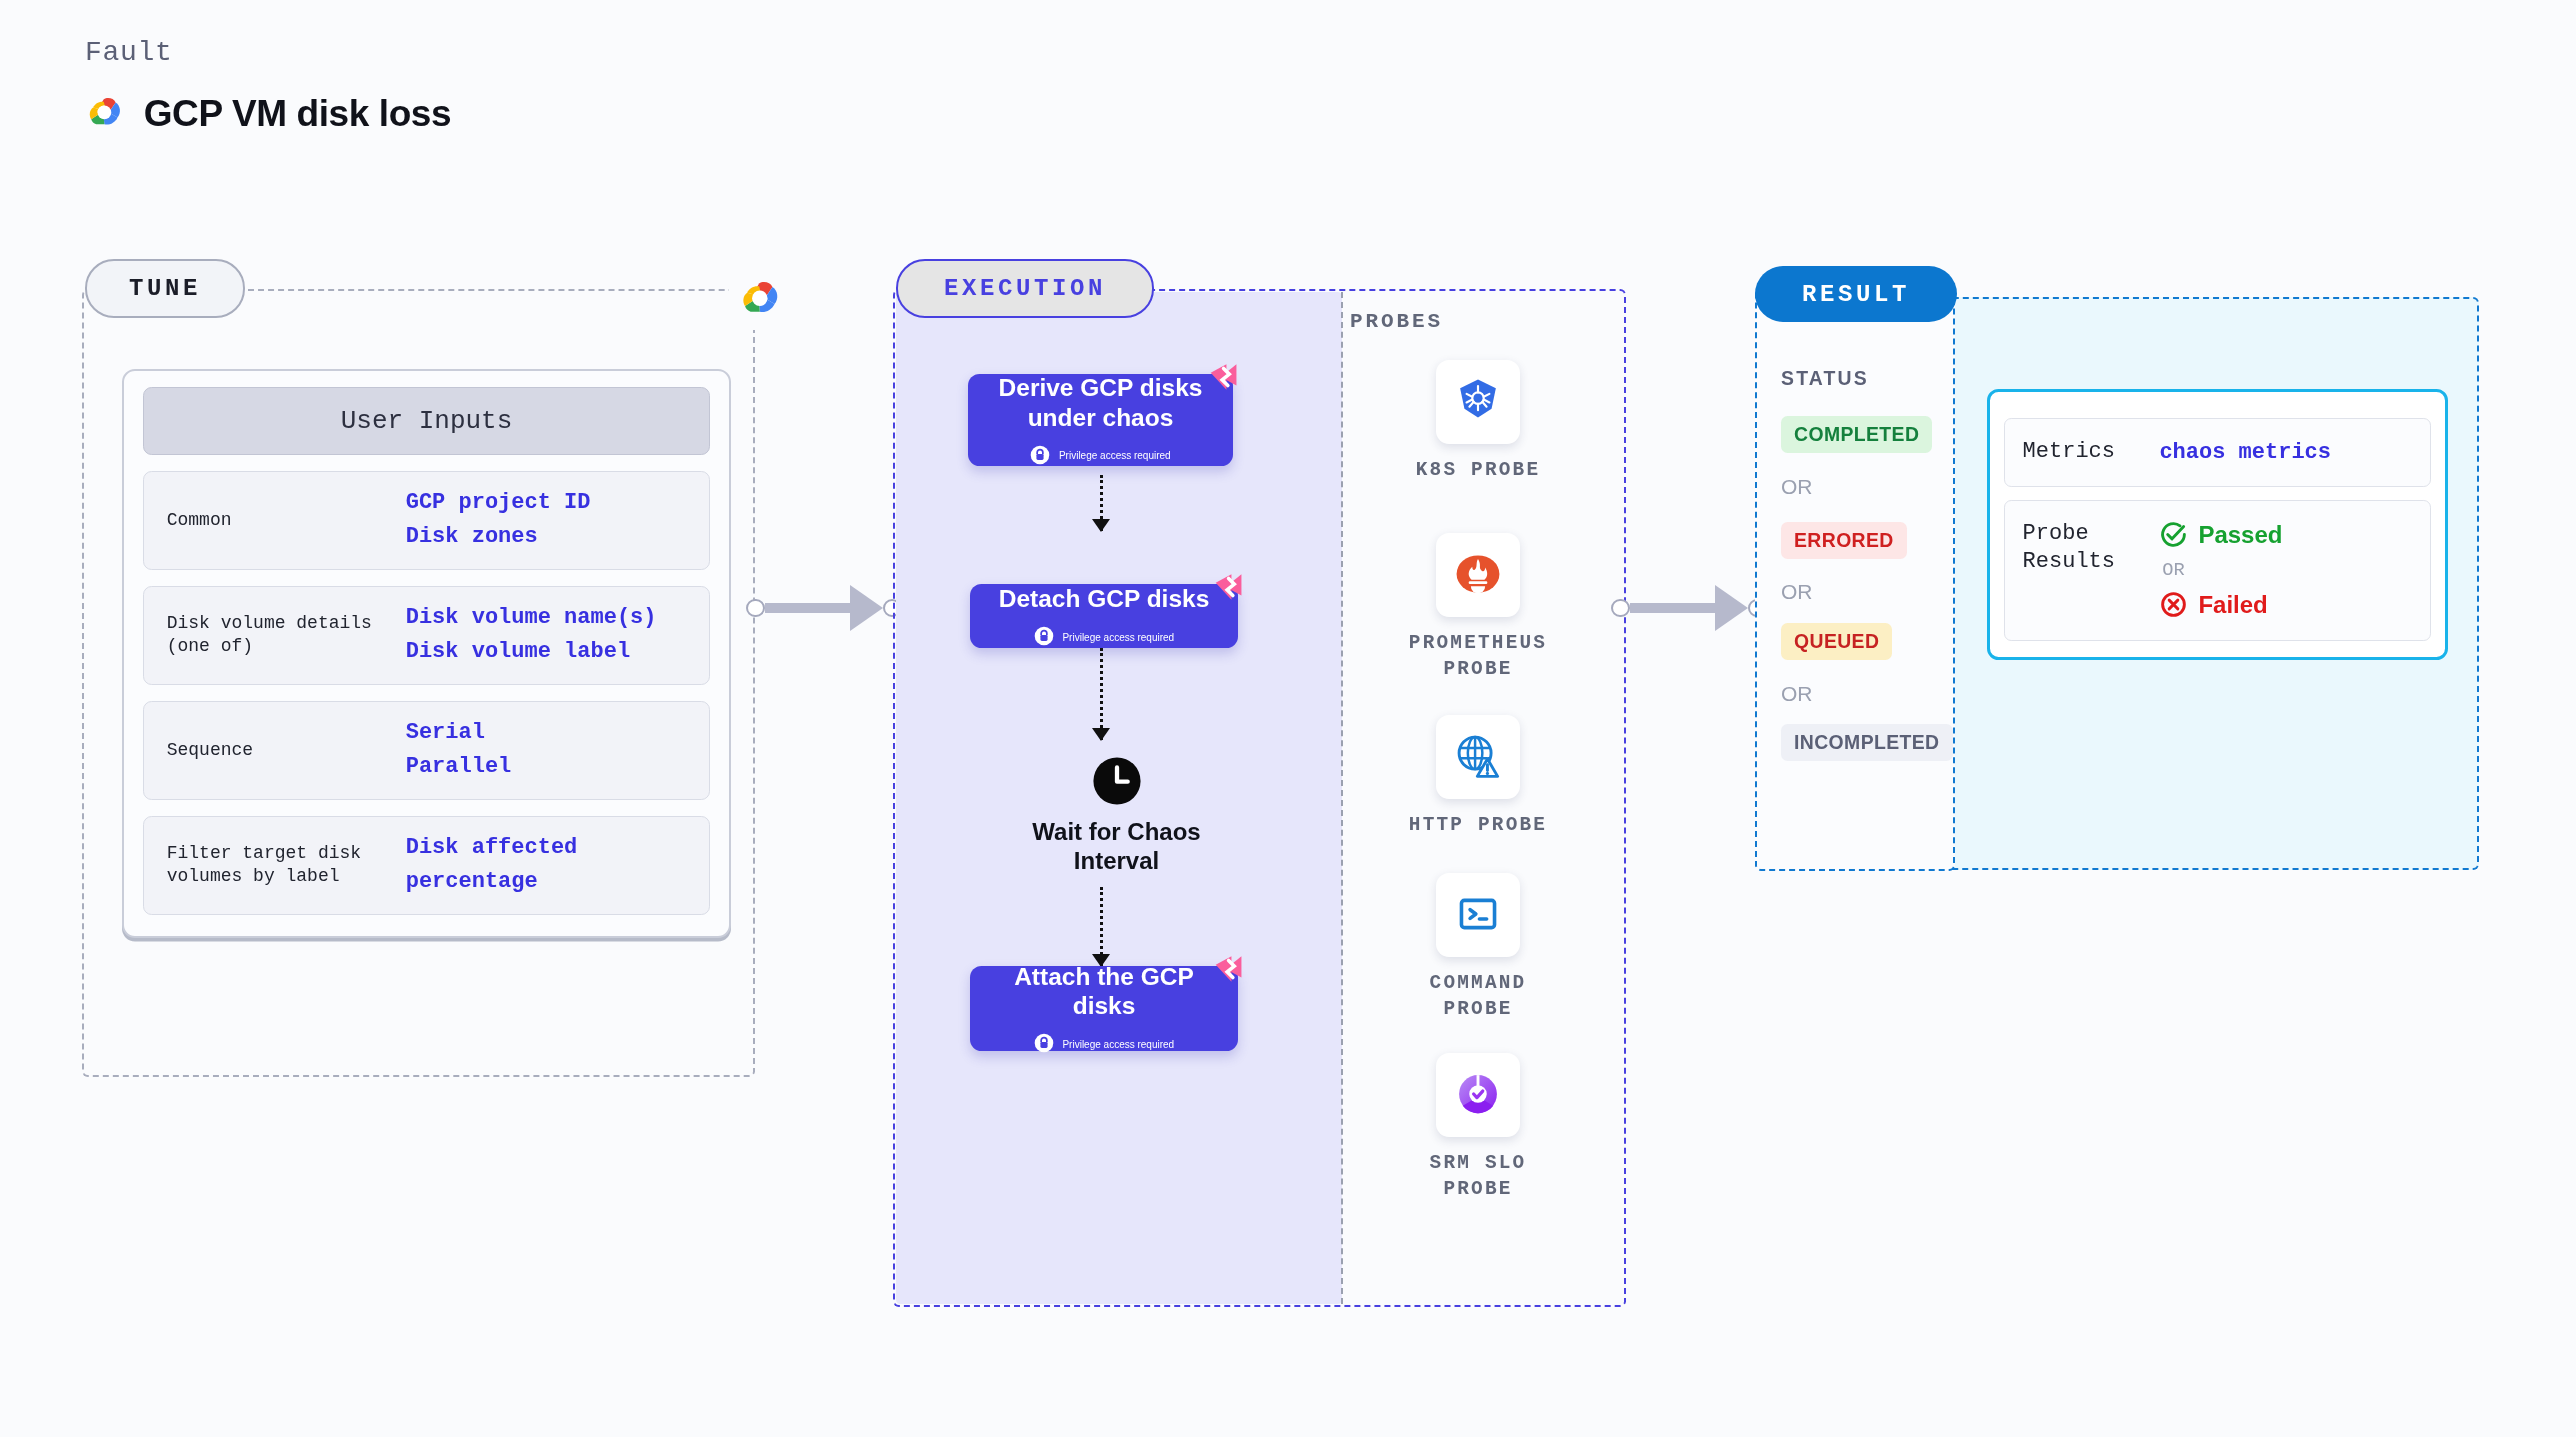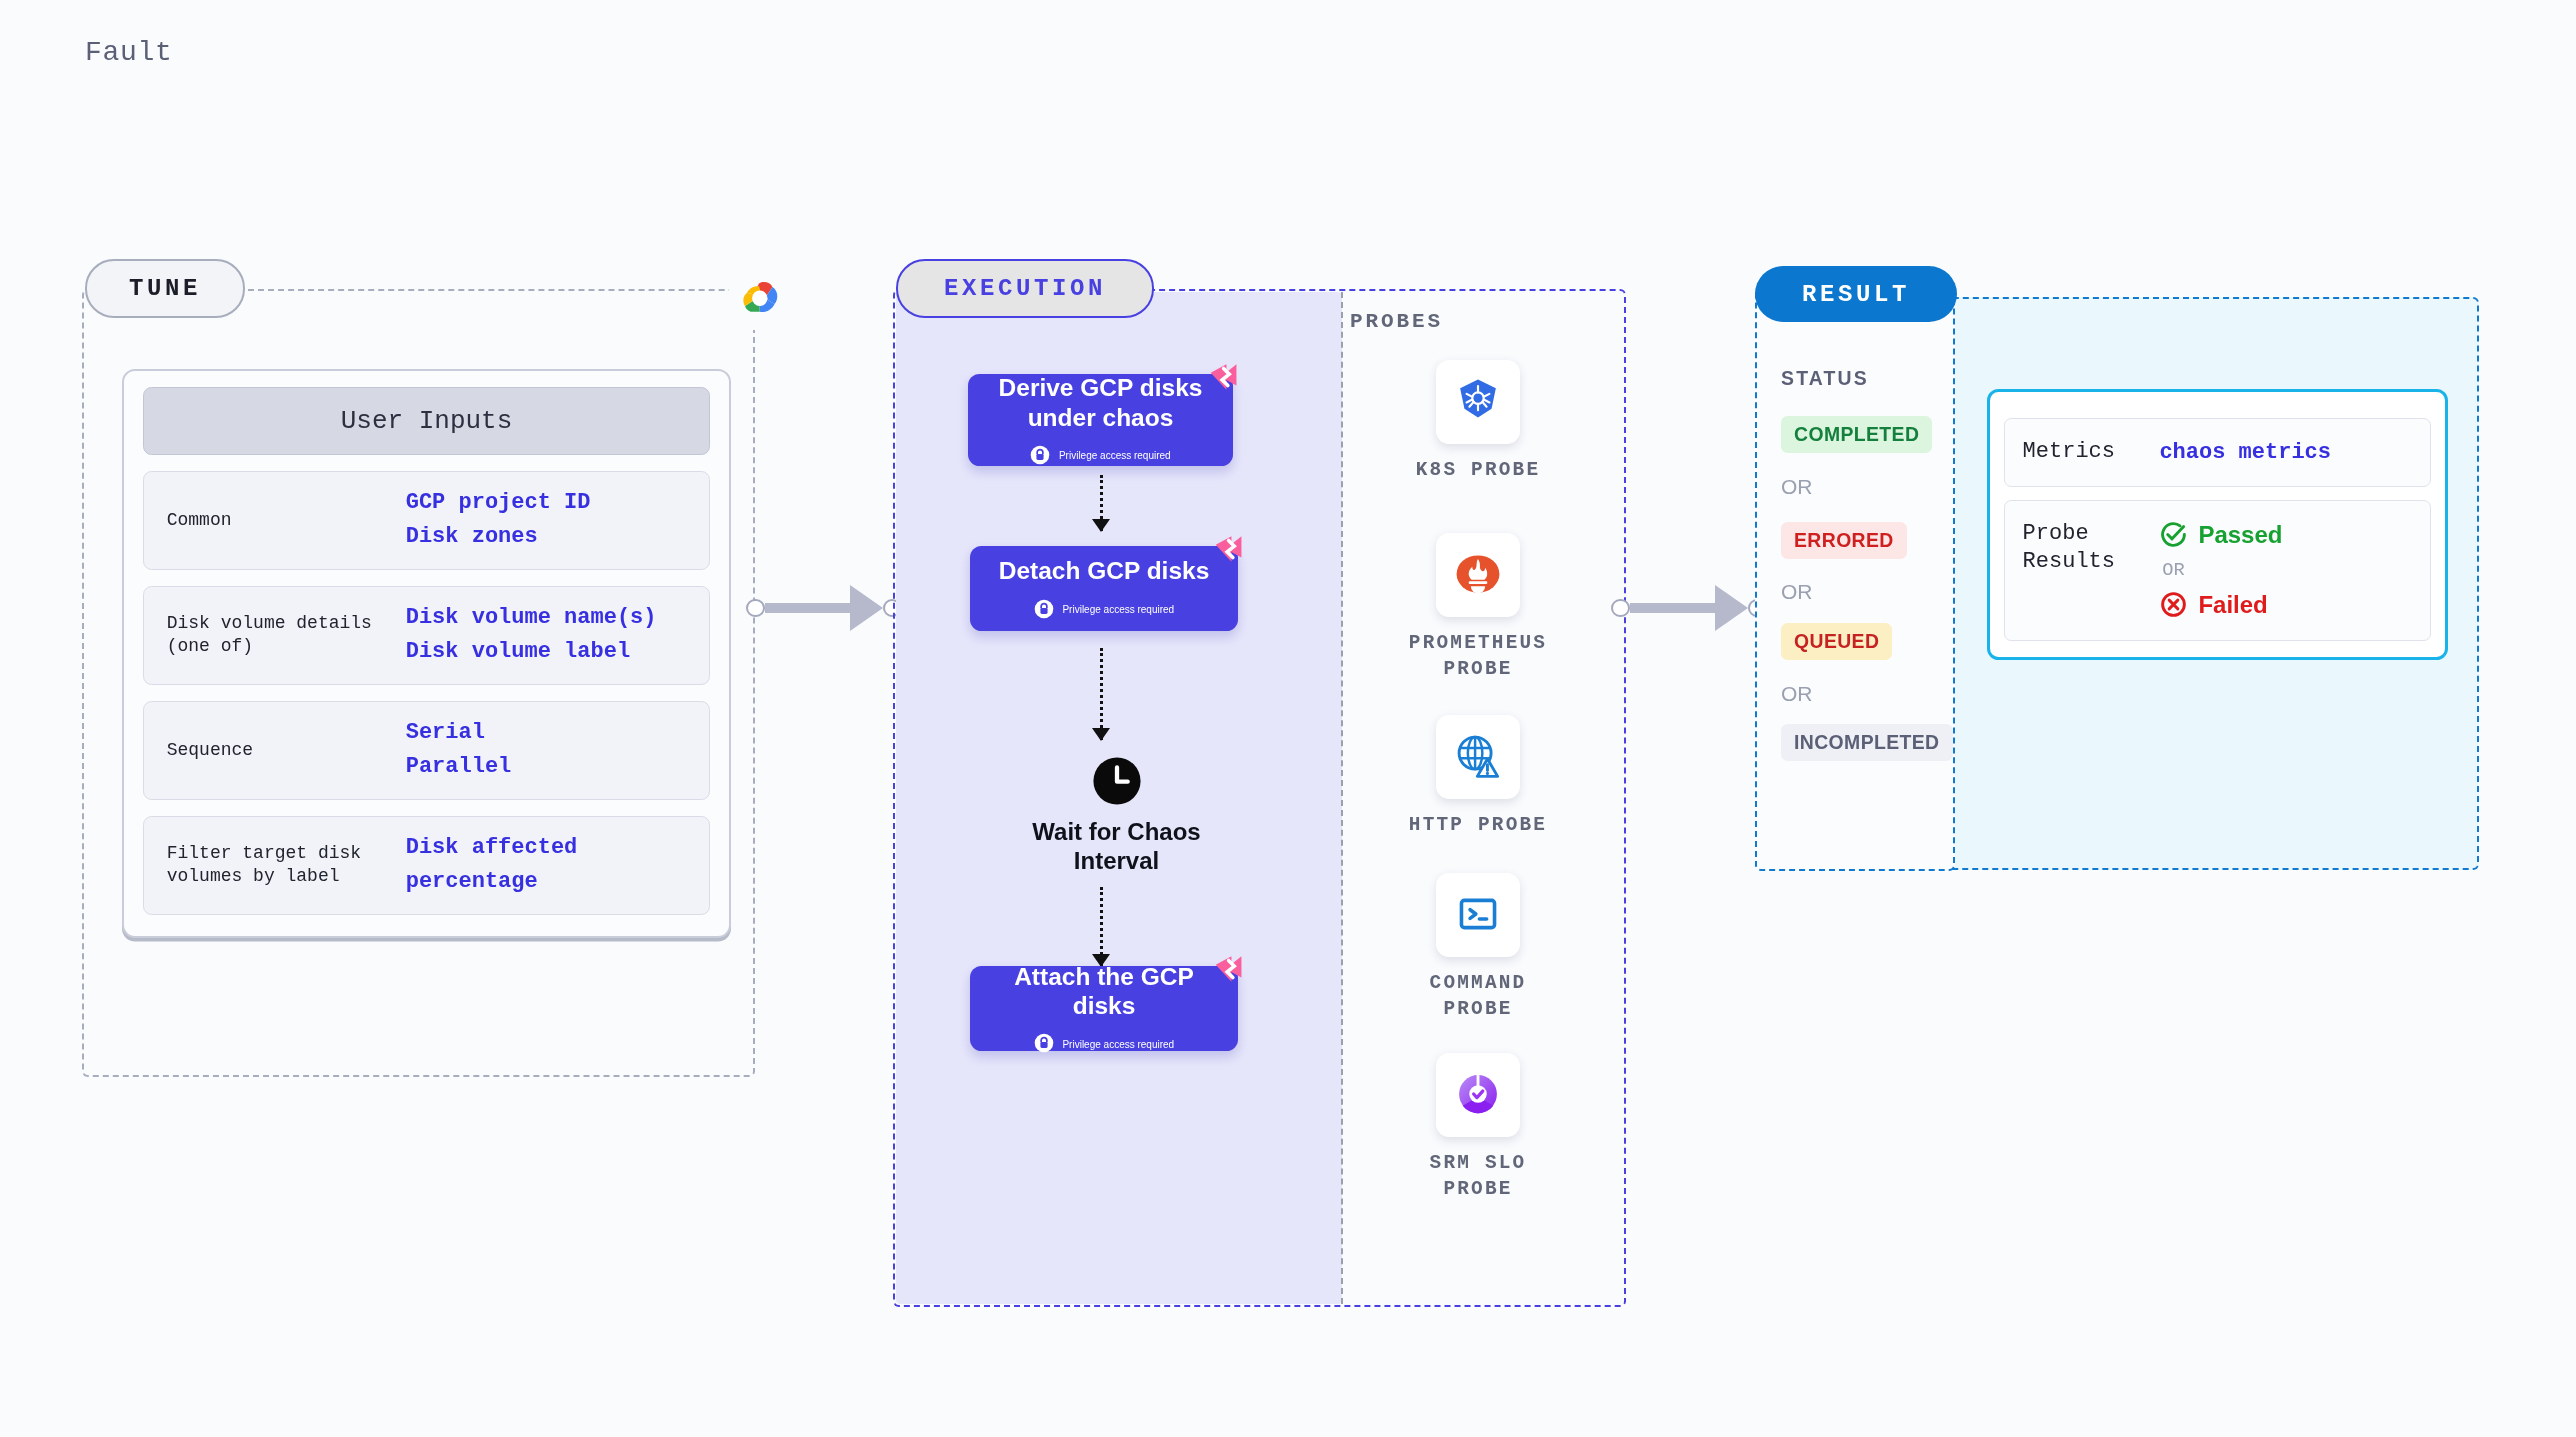--- a/index.html
+++ b/index.html
@@ -198,20 +198,36 @@
     width: 0; height: 0; flex: none;
     border-top: 23px solid transparent; border-bottom: 23px solid transparent;
     border-left: 33px solid #b6b9cc;
   }
 </style>
 </head>
 <body>
 
 <div id="header">
   <div id="fault-label">Fault</div>
+  <div id="title-row">
+    <span>
+      <svg width="40" height="36" viewBox="0 0 64 56">
+        <path d="M40 9 L24 9 L14 25 L22 39 L42 39 L52 23 Z" fill="#fff"></path>
+        <path d="M21.5 20 L30 6 C36 2 46 4 49 11 L39 26 Z" fill="#ea4335"></path>
+        <path d="M39 26 L49 11 C57 16 58 28 52 35 L42 29 Z" fill="#4285f4"></path>
+        <path d="M42 29 L52 35 C48 44 38 48 31 46 L30 35 Z" fill="#4285f4"></path>
+        <path d="M30 35 L31 46 L18 46 C14 45 11 42 10 38 L22 30 Z" fill="#34a853"></path>
+        <path d="M22 30 L10 38 C6 32 7 23 13 19 L24 22 Z" fill="#fbbc05"></path>
+        <path d="M24 22 L13 19 C16 13 22 9 30 10 L33 21 Z" fill="#fbbc05"></path>
+        <circle cx="31" cy="27" r="11" fill="#fff"></circle>
+        <path d="M20 27 a11 11 0 0 1 11 -11 l0 7 a4 4 0 0 0 -4 4 z" fill="#fff"></path>
+      </svg>
+    </span>
+    <span id="title-text">GCP VM disk loss</span>
+  </div>
 </div>
 
 <div class="panel" id="tune-box"></div>
 <div class="panel-badge" id="tune-badge">TUNE</div>
 <div id="gcp-tune-logo">
   <svg width="45" height="40" viewBox="0 0 64 56">
     <path d="M40 9 L24 9 L14 25 L22 39 L42 39 L52 23 Z" fill="#fff"></path>
     <path d="M21.5 20 L30 6 C36 2 46 4 49 11 L39 26 Z" fill="#ea4335"></path>
     <path d="M39 26 L49 11 C57 16 58 28 52 35 L42 29 Z" fill="#4285f4"></path>
     <path d="M42 29 L52 35 C48 44 38 48 31 46 L30 35 Z" fill="#4285f4"></path>
@@ -289,21 +305,21 @@
     </span>
     <span class="exec-priv-text">Privilege access required</span>
   </div>
 </div>
 
 <div class="arrow-v" style="left:1101px; top:475px; height:56px;">
   <div class="line"></div>
   <div class="head"></div>
 </div>
 
-<div class="exec-node" style="left:970px; top:546px; width:268px; height:85px;">
+<div class="exec-node" style="left:970px; top:584px; width:268px; height:64px;">
   <span class="chaos-flag">
     <svg width="40" height="40" viewBox="0 0 56 56">
       <path d="M8 22 L30 10 L30 46 Z" fill="#fa5e9c"></path>
       <path d="M44 10 L44 40 L22 28 Z" fill="#fa5e9c"></path>
       <path d="M26 16 L34 24 L24 32 L32 40" stroke="#fff" stroke-width="5" fill="none" stroke-linecap="round"></path>
     </svg>
   </span>
   <div class="exec-node-title">Detach GCP disks</div>
   <div class="exec-priv">
     <span>

